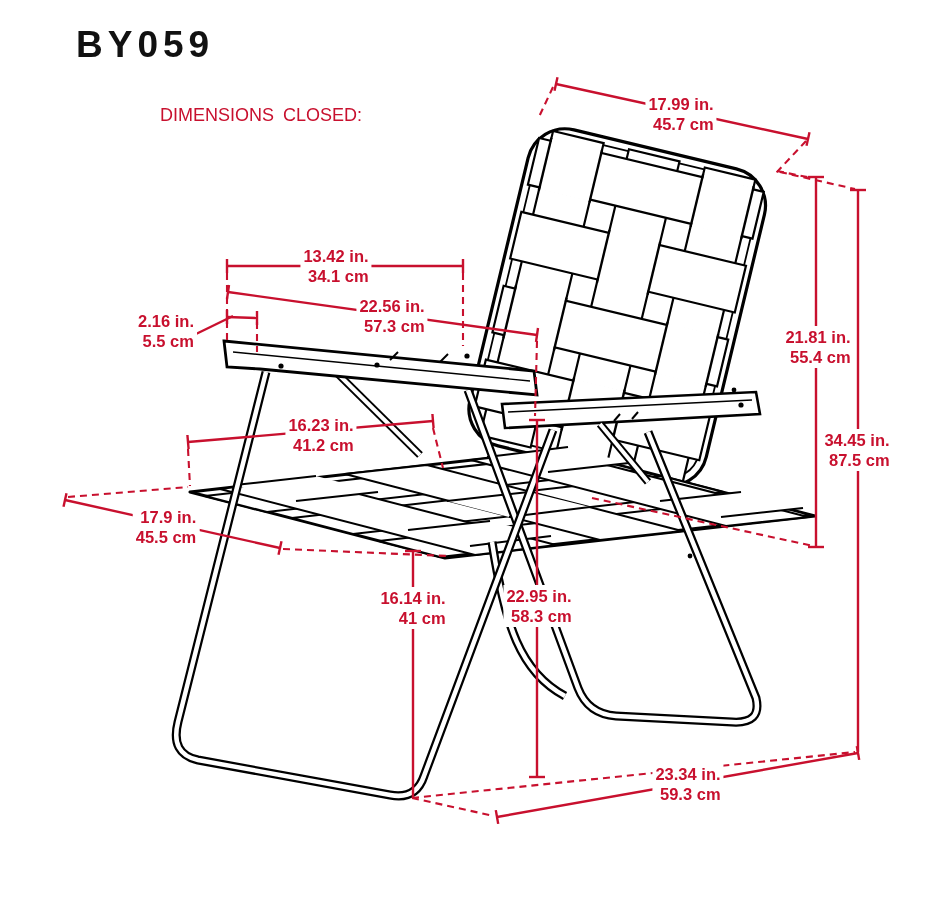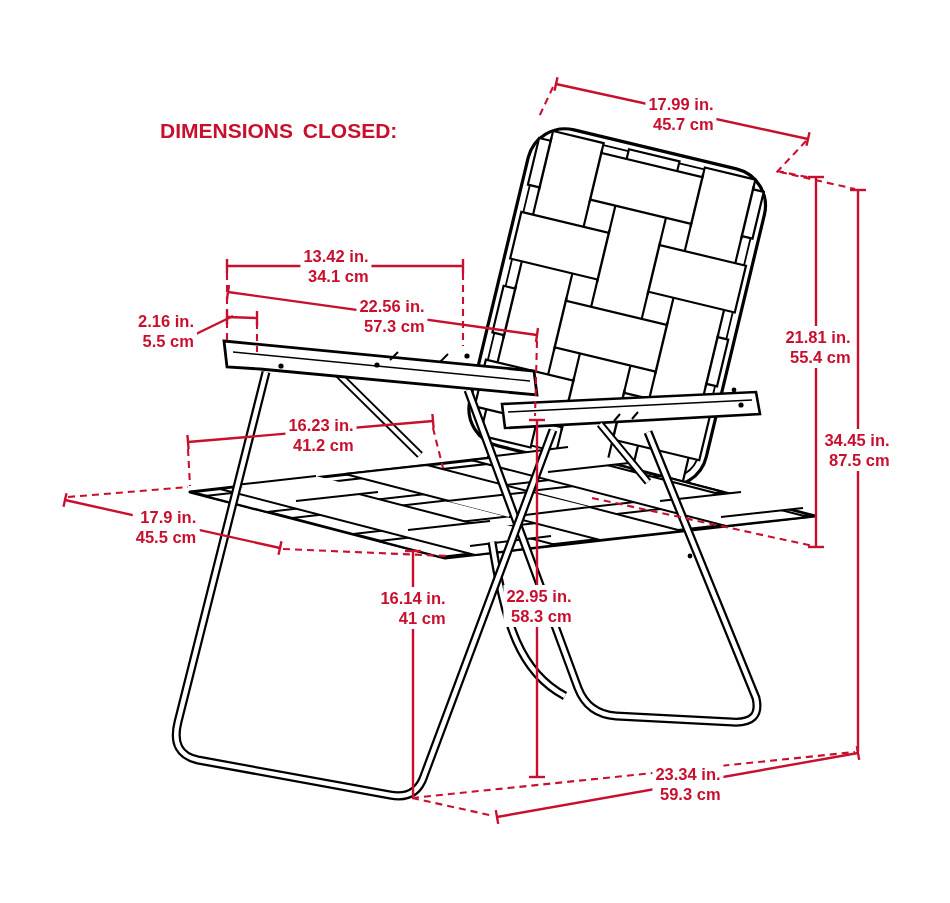--- a/index.html
+++ b/index.html
@@ -2,21 +2,21 @@
 <html><head>
 <meta charset="utf-8">
 <style>
   html,body{margin:0;padding:0;background:#ffffff;}
   #stage{position:relative;width:950px;height:903px;background:#fff;overflow:hidden;
          font-family:"Liberation Sans","DejaVu Sans",sans-serif;}
   #art{position:absolute;left:0;top:0;}
   .model-title{position:absolute;left:76px;top:24px;font-size:37px;font-weight:bold;
                letter-spacing:5px;color:#111;}
   .closed-block{position:absolute;left:160px;top:105px;color:var(--red);
-                font-size:21px;font-weight:bold;line-height:21px;word-spacing:4px;margin-top:15px;}
+                font-size:18px;font-weight:normal;line-height:21px;word-spacing:4px;}
   .dim-label{position:absolute;transform:translate(-50%,-50%);text-align:right;
              color:var(--red);font-size:16.5px;font-weight:bold;line-height:20px;
              background:#fff;padding:1px 3px;white-space:nowrap;}
   :root{--red:#C8102E;}
 </style>
 </head>
 <body>
 
 <div id="stage">
 
@@ -239,20 +239,21 @@
       </g>
 
       <g>
         <line x1="497" y1="817" x2="858" y2="753"></line>
         <line x1="498.2" y1="823.9" x2="495.8" y2="810.1"></line>
         <line x1="859.2" y1="759.9" x2="856.8" y2="746.1"></line>
       </g>
     </g>
   </svg>
 
+  <div class="model-title">BY059</div>
 
   <div class="closed-block">
     <div>DIMENSIONS CLOSED:</div>
   </div>
 
   <div class="dim-label" style="left:681px;top:114px">
     <div>17.99 in.</div>
     <div>45.7 cm</div>
   </div>
 

